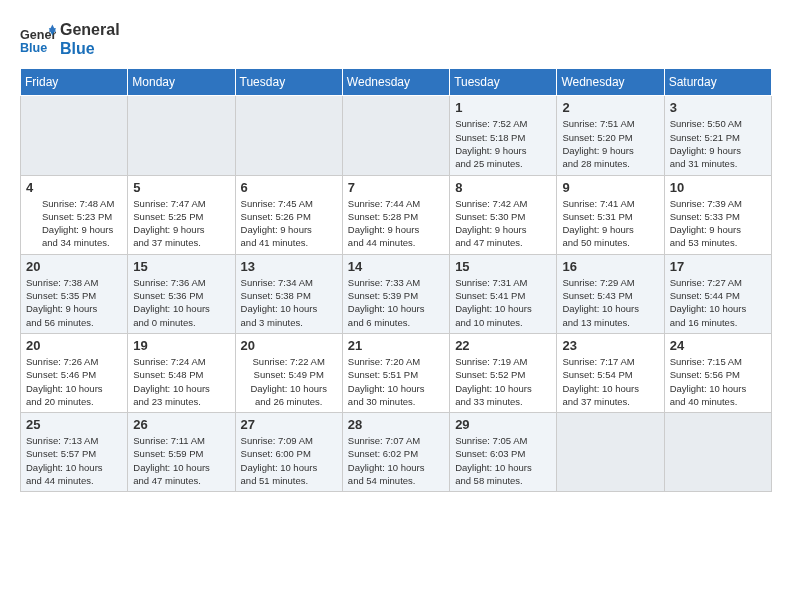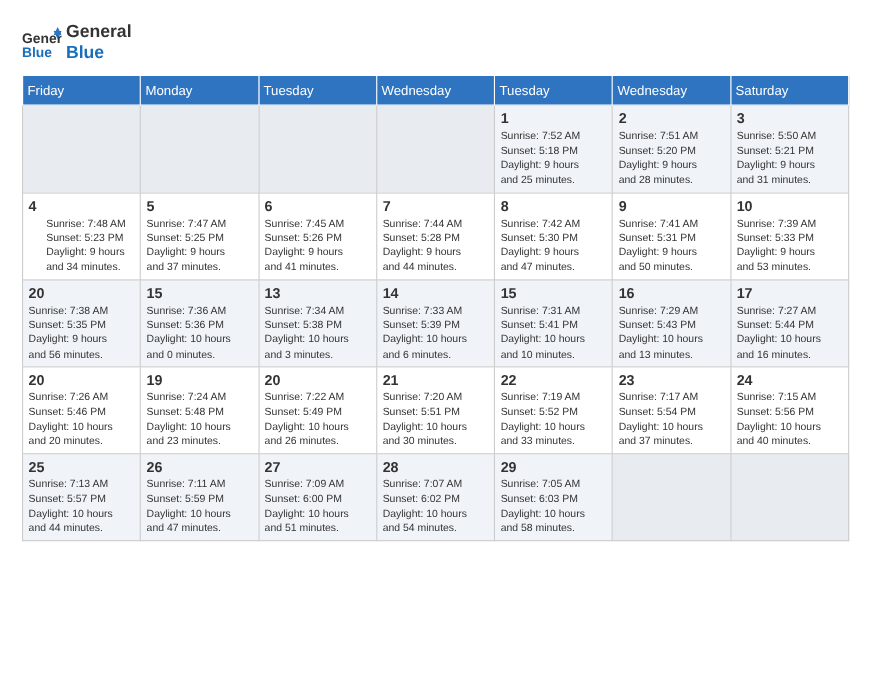--- a/index.html
+++ b/index.html
@@ -254,21 +254,21 @@
         </td>
         <td>
           <div class="day-num">19</div>
           <div class="day-info" style="white-space: pre-line;">Sunrise: 7:24 AM
 Sunset: 5:48 PM
 Daylight: 10 hours
 and 23 minutes.</div>
         </td>
         <td>
           <div class="day-num">20</div>
-          <div class="day-info" style="white-space: pre-line;">Sunrise: 7:22 AM
+          <div class="day-info" style="white-space: pre-line; text-align: center;">Sunrise: 7:22 AM
 Sunset: 5:49 PM
 Daylight: 10 hours
 and 26 minutes.</div>
         </td>
         <td>
           <div class="day-num">21</div>
           <div class="day-info" style="white-space: pre-line;">Sunrise: 7:20 AM
 Sunset: 5:51 PM
 Daylight: 10 hours
 and 30 minutes.</div>

